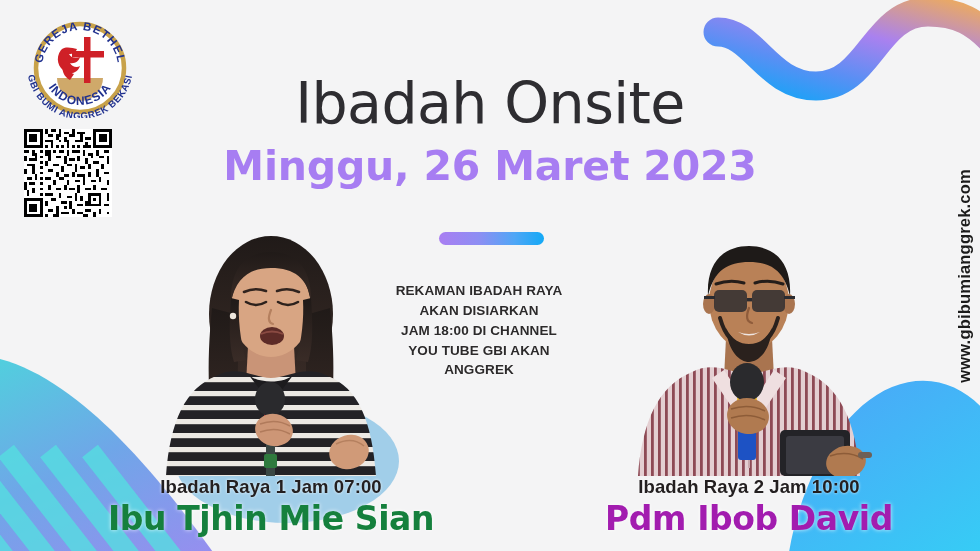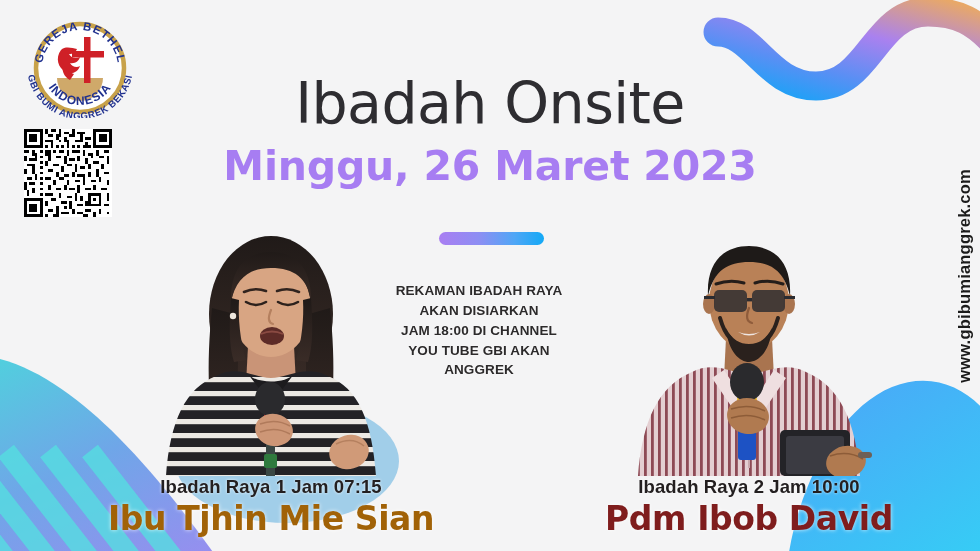--- a/index.html
+++ b/index.html
@@ -82,22 +82,22 @@
     letter-spacing:0.1px;margin:0;
     font-family:"Liberation Sans","DejaVu Sans",sans-serif;
     text-shadow:0 0 3px rgba(255,255,255,.85);
   }
   .name{
     font-size:33px;font-weight:700;letter-spacing:-0.4px;
     margin:3px 0 14px 0;line-height:1.1;
     font-family:"DejaVu Sans","Liberation Sans",sans-serif;
     text-shadow:0 0 4px rgba(255,255,255,.8);
   }
-  .name.maroon{color:#a16207;}
-  .name.dark{color:#7f1d1d;}
+  .name.maroon{color:#15803d;}
+  .name.dark{color:#a21caf;}
 
   
   .website{
     position:absolute;right:4px;top:50%;
     transform:translateY(-50%) rotate(-90deg);
     transform-origin:center center;
     white-space:nowrap;
     font-size:16.5px;font-weight:700;color:#1b1b1b;
     letter-spacing:0.2px;
     font-family:"Liberation Sans","DejaVu Sans",sans-serif;
@@ -429,21 +429,21 @@
           <rect x="168" y="238" width="13" height="14" rx="2" fill="#2f7a3e"></rect>
           <rect x="168" y="196" width="13" height="20" rx="3" fill="#b12d2d"></rect>
           <ellipse cx="174" cy="183" rx="15" ry="17" fill="#2a2a2d"></ellipse>
 
           <ellipse cx="178" cy="214" rx="19" ry="16" fill="#cd9676" transform="rotate(12 178 214)"></ellipse>
           <path d="M164 208 q 16 -6 30 2" stroke="#b07a5b" stroke-width="1.5" fill="none"></path>
           <path d="M164 216 q 16 -6 30 2" stroke="#b07a5b" stroke-width="1.5" fill="none"></path>
         </g>
       </svg>
     </div>
-    <p class="role">Ibadah Raya 1 Jam 07:15</p>
+    <p class="role">Ibadah Raya 1 Jam 07:00</p>
     <p class="name maroon">Ibu Tjhin Mie Sian</p>
   </div>
 
   <div class="speaker right">
     <div class="photo">
       <svg viewBox="0 0 350 260">
         <defs>
           <clipPath id="cp2">
               <rect x="0" y="0" width="350" height="260"></rect>
             </clipPath>

